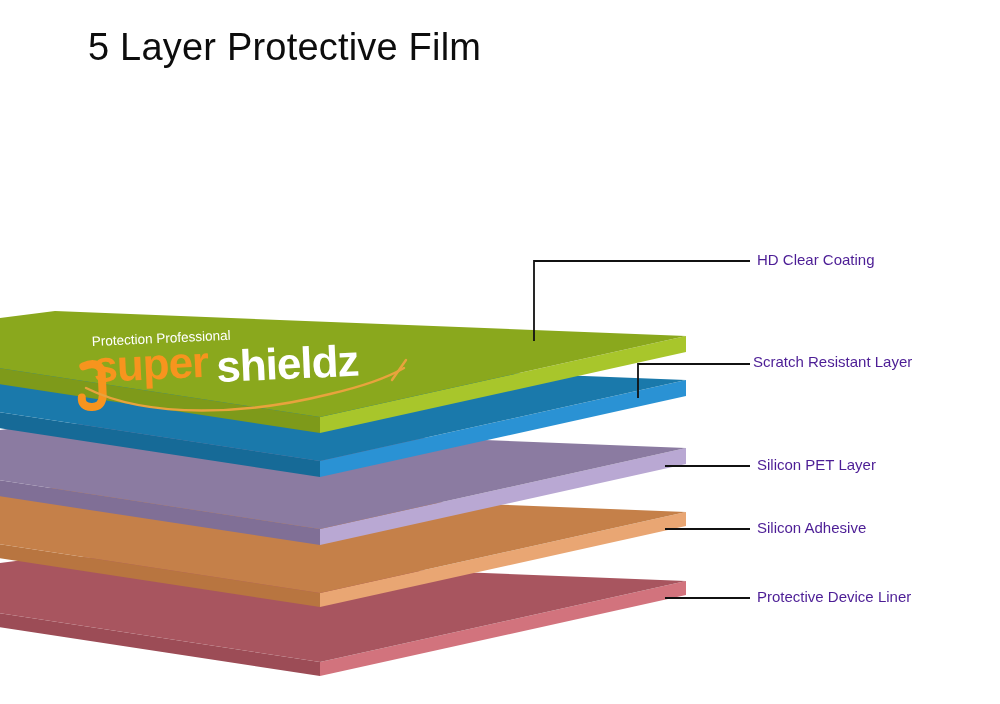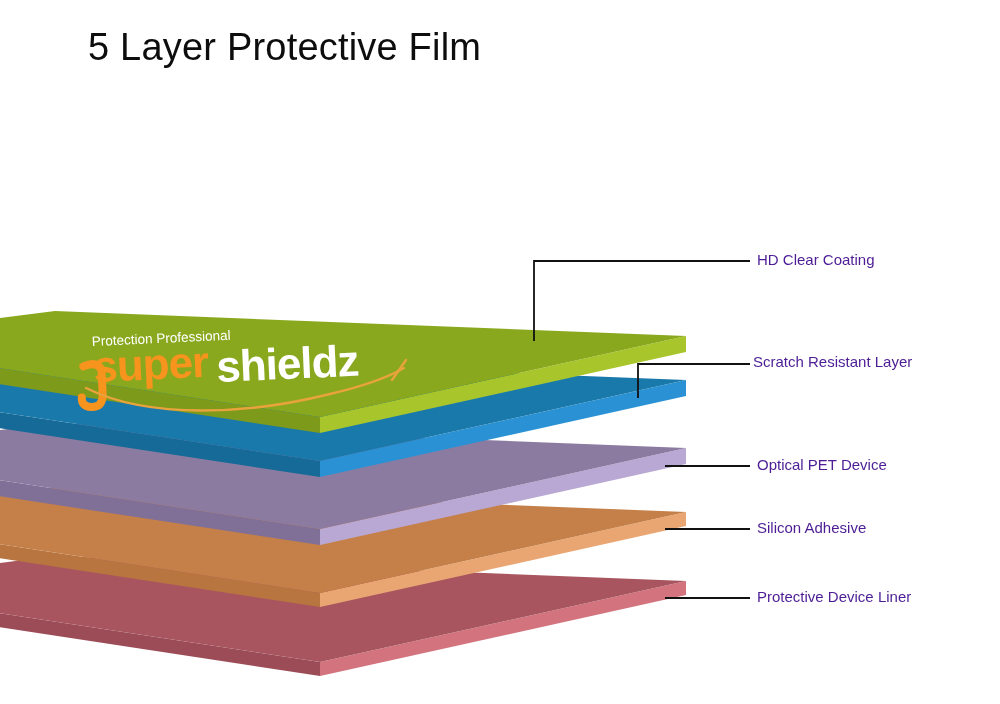--- a/index.html
+++ b/index.html
@@ -129,19 +129,19 @@
       <path d="M750 529 L 665 529"></path>
 
       <path d="M750 598 L 665 598"></path>
     </g>
   </svg>
 
   <div class="callout-label" style="left:757px; top:251px;">HD Clear Coating</div>
 
   <div class="callout-label" style="left:753px; top:353px;">Scratch Resistant Layer</div>
 
-  <div class="callout-label" style="left:757px; top:456px;">Optical PET Device</div>
+  <div class="callout-label" style="left:757px; top:456px;">Silicon PET Layer</div>
 
   <div class="callout-label" style="left:757px; top:588px;">Protective Device Liner</div>
 
   <div class="callout-label" style="left:757px; top:519px;">Silicon Adhesive</div>
 
 </div>
 
 </body></html>

